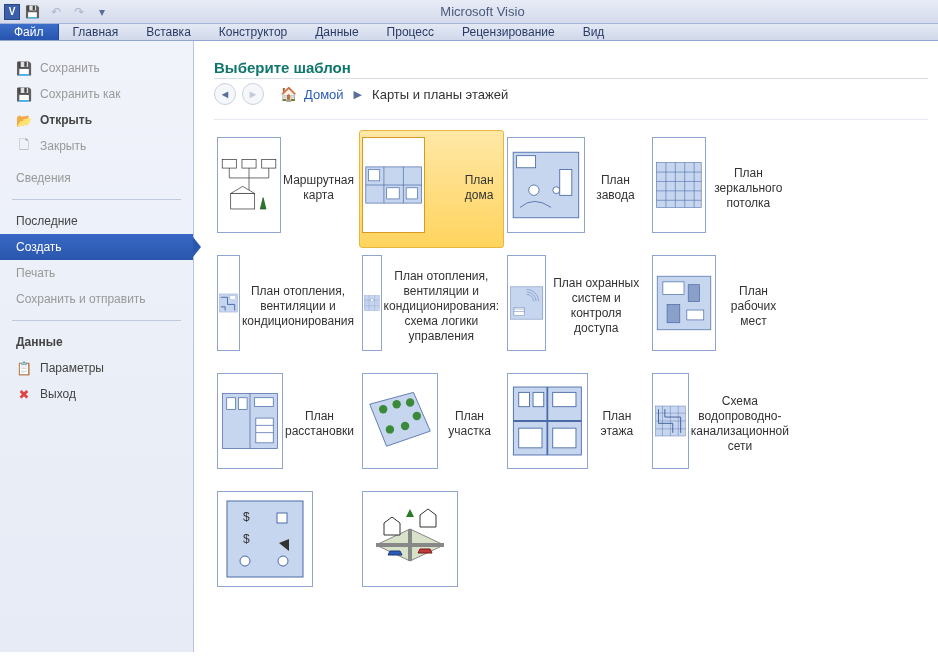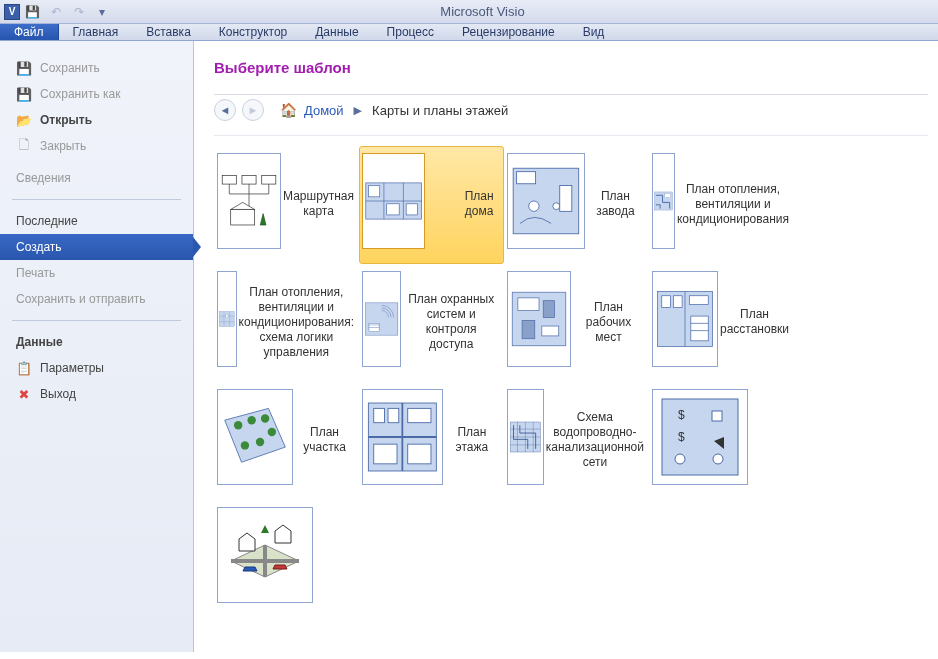--- a/index.html
+++ b/index.html
@@ -26,21 +26,21 @@
   .nav-item { display: flex; align-items: center; gap: 8px; padding: 5px 16px; font-size: 12px; color: #444; cursor: pointer; min-height: 26px; }
   .nav-item.disabled { color: #999; }
   .nav-item.active { background: linear-gradient(#3868c4, #2a57ae); color: #fff; position: relative; }
   .nav-item.active::after { content: ""; position: absolute; right: -8px; top: 50%; transform: translateY(-50%); width: 0; height: 0; border-top: 10px solid transparent; border-bottom: 10px solid transparent; border-left: 8px solid #2a57ae; }
   .nav-icon { width: 16px; height: 16px; display: inline-flex; align-items: center; justify-content: center; font-size: 13px; }
   .nav-sep { height: 1px; background: #c0c9dd; margin: 8px 12px; }
   .nav-header { padding: 6px 16px; font-size: 12px; color: #444; cursor: pointer; }
 
   
   .content { flex: 1; padding: 18px 10px 10px 20px; overflow: auto; }
-  .content h1 { font-size: 15px; font-weight: bold; color: #a21caf; margin-bottom: 18px; }
+  .content h1 { font-size: 15px; font-weight: bold; color: #0f766e; margin-bottom: 2px; }
   .crumb-bar { display:flex; align-items:center; gap:6px; padding: 4px 0 14px 0; border-top: 1px solid #d8dde8; border-bottom: 1px solid #e6e9f0; margin-bottom: 10px; }
   .crumb-btn { width: 22px; height: 22px; border: 1px solid #c9d1e2; border-radius: 50%; display: inline-flex; align-items: center; justify-content: center; background: #f5f7fb; color: #5a6e9c; font-size: 11px; cursor: pointer; }
   .crumb-btn.disabled { color: #c2c9d8; }
   .crumb-home-icon { width: 18px; height: 16px; display: inline-flex; align-items: center; justify-content: center; font-size: 14px; color: #c08a3a; margin-left: 10px; }
   .crumb-text { font-size: 13px; color: #2a5bb8; cursor: pointer; }
   .crumb-sep { color: #5a6e9c; font-size: 11px; padding: 0 4px; }
   .crumb-current { font-size: 13px; color: #333; }
 
   .template-grid { display: flex; flex-wrap: wrap; gap: 0; }
   .template { width: 145px; display: flex; flex-direction: row; align-items: center; padding: 6px 2px 8px 2px; cursor: pointer; border: 1px solid transparent; border-radius: 3px; text-align: center; }
@@ -176,20 +176,38 @@
             <rect x="10" y="10" width="22" height="14" fill="#fff" stroke="#4a6aa8"></rect>
             <circle cx="30" cy="50" r="6" fill="#fff" stroke="#4a6aa8"></circle>
             <circle cx="56" cy="50" r="4" fill="#fff" stroke="#4a6aa8"></circle>
             <rect x="60" y="26" width="14" height="30" fill="#fff" stroke="#4a6aa8"></rect>
             <path d="M14 70 Q30 56 50 70" fill="none" stroke="#4a6aa8"></path>
           </svg>
         </div>
         <div class="label">План завода</div>
       </div>
 
+      <div class="template">
+        <div class="thumb">
+          <svg class="tsvg" viewBox="0 0 88 88">
+            <rect x="6" y="6" width="76" height="76" fill="#c7d6ef" stroke="#4a6aa8"></rect>
+            <g stroke="#4a6aa8">
+              <line x1="6" y1="22" x2="82" y2="22"></line>
+                <line x1="6" y1="38" x2="82" y2="38"></line>
+              <line x1="6" y1="54" x2="82" y2="54"></line>
+                <line x1="6" y1="70" x2="82" y2="70"></line>
+              <line x1="22" y1="6" x2="22" y2="82"></line>
+                <line x1="38" y1="6" x2="38" y2="82"></line>
+              <line x1="54" y1="6" x2="54" y2="82"></line>
+                <line x1="70" y1="6" x2="70" y2="82"></line>
+            </g>
+          </svg>
+        </div>
+        <div class="label">План зеркального потолка</div>
+      </div>
 
       <div class="template">
         <div class="thumb">
           <svg class="tsvg" viewBox="0 0 88 88">
             <rect x="6" y="6" width="76" height="76" fill="#c7d6ef" stroke="#4a6aa8"></rect>
             <path d="M12 20 L40 20 L40 50 L70 50 L70 76" fill="none" stroke="#4a6aa8" stroke-width="4"></path>
             <path d="M12 60 L30 60 L30 76" fill="none" stroke="#4a6aa8" stroke-width="4"></path>
             <rect x="50" y="12" width="24" height="18" fill="#fff" stroke="#4a6aa8"></rect>
           </svg>
         </div>

